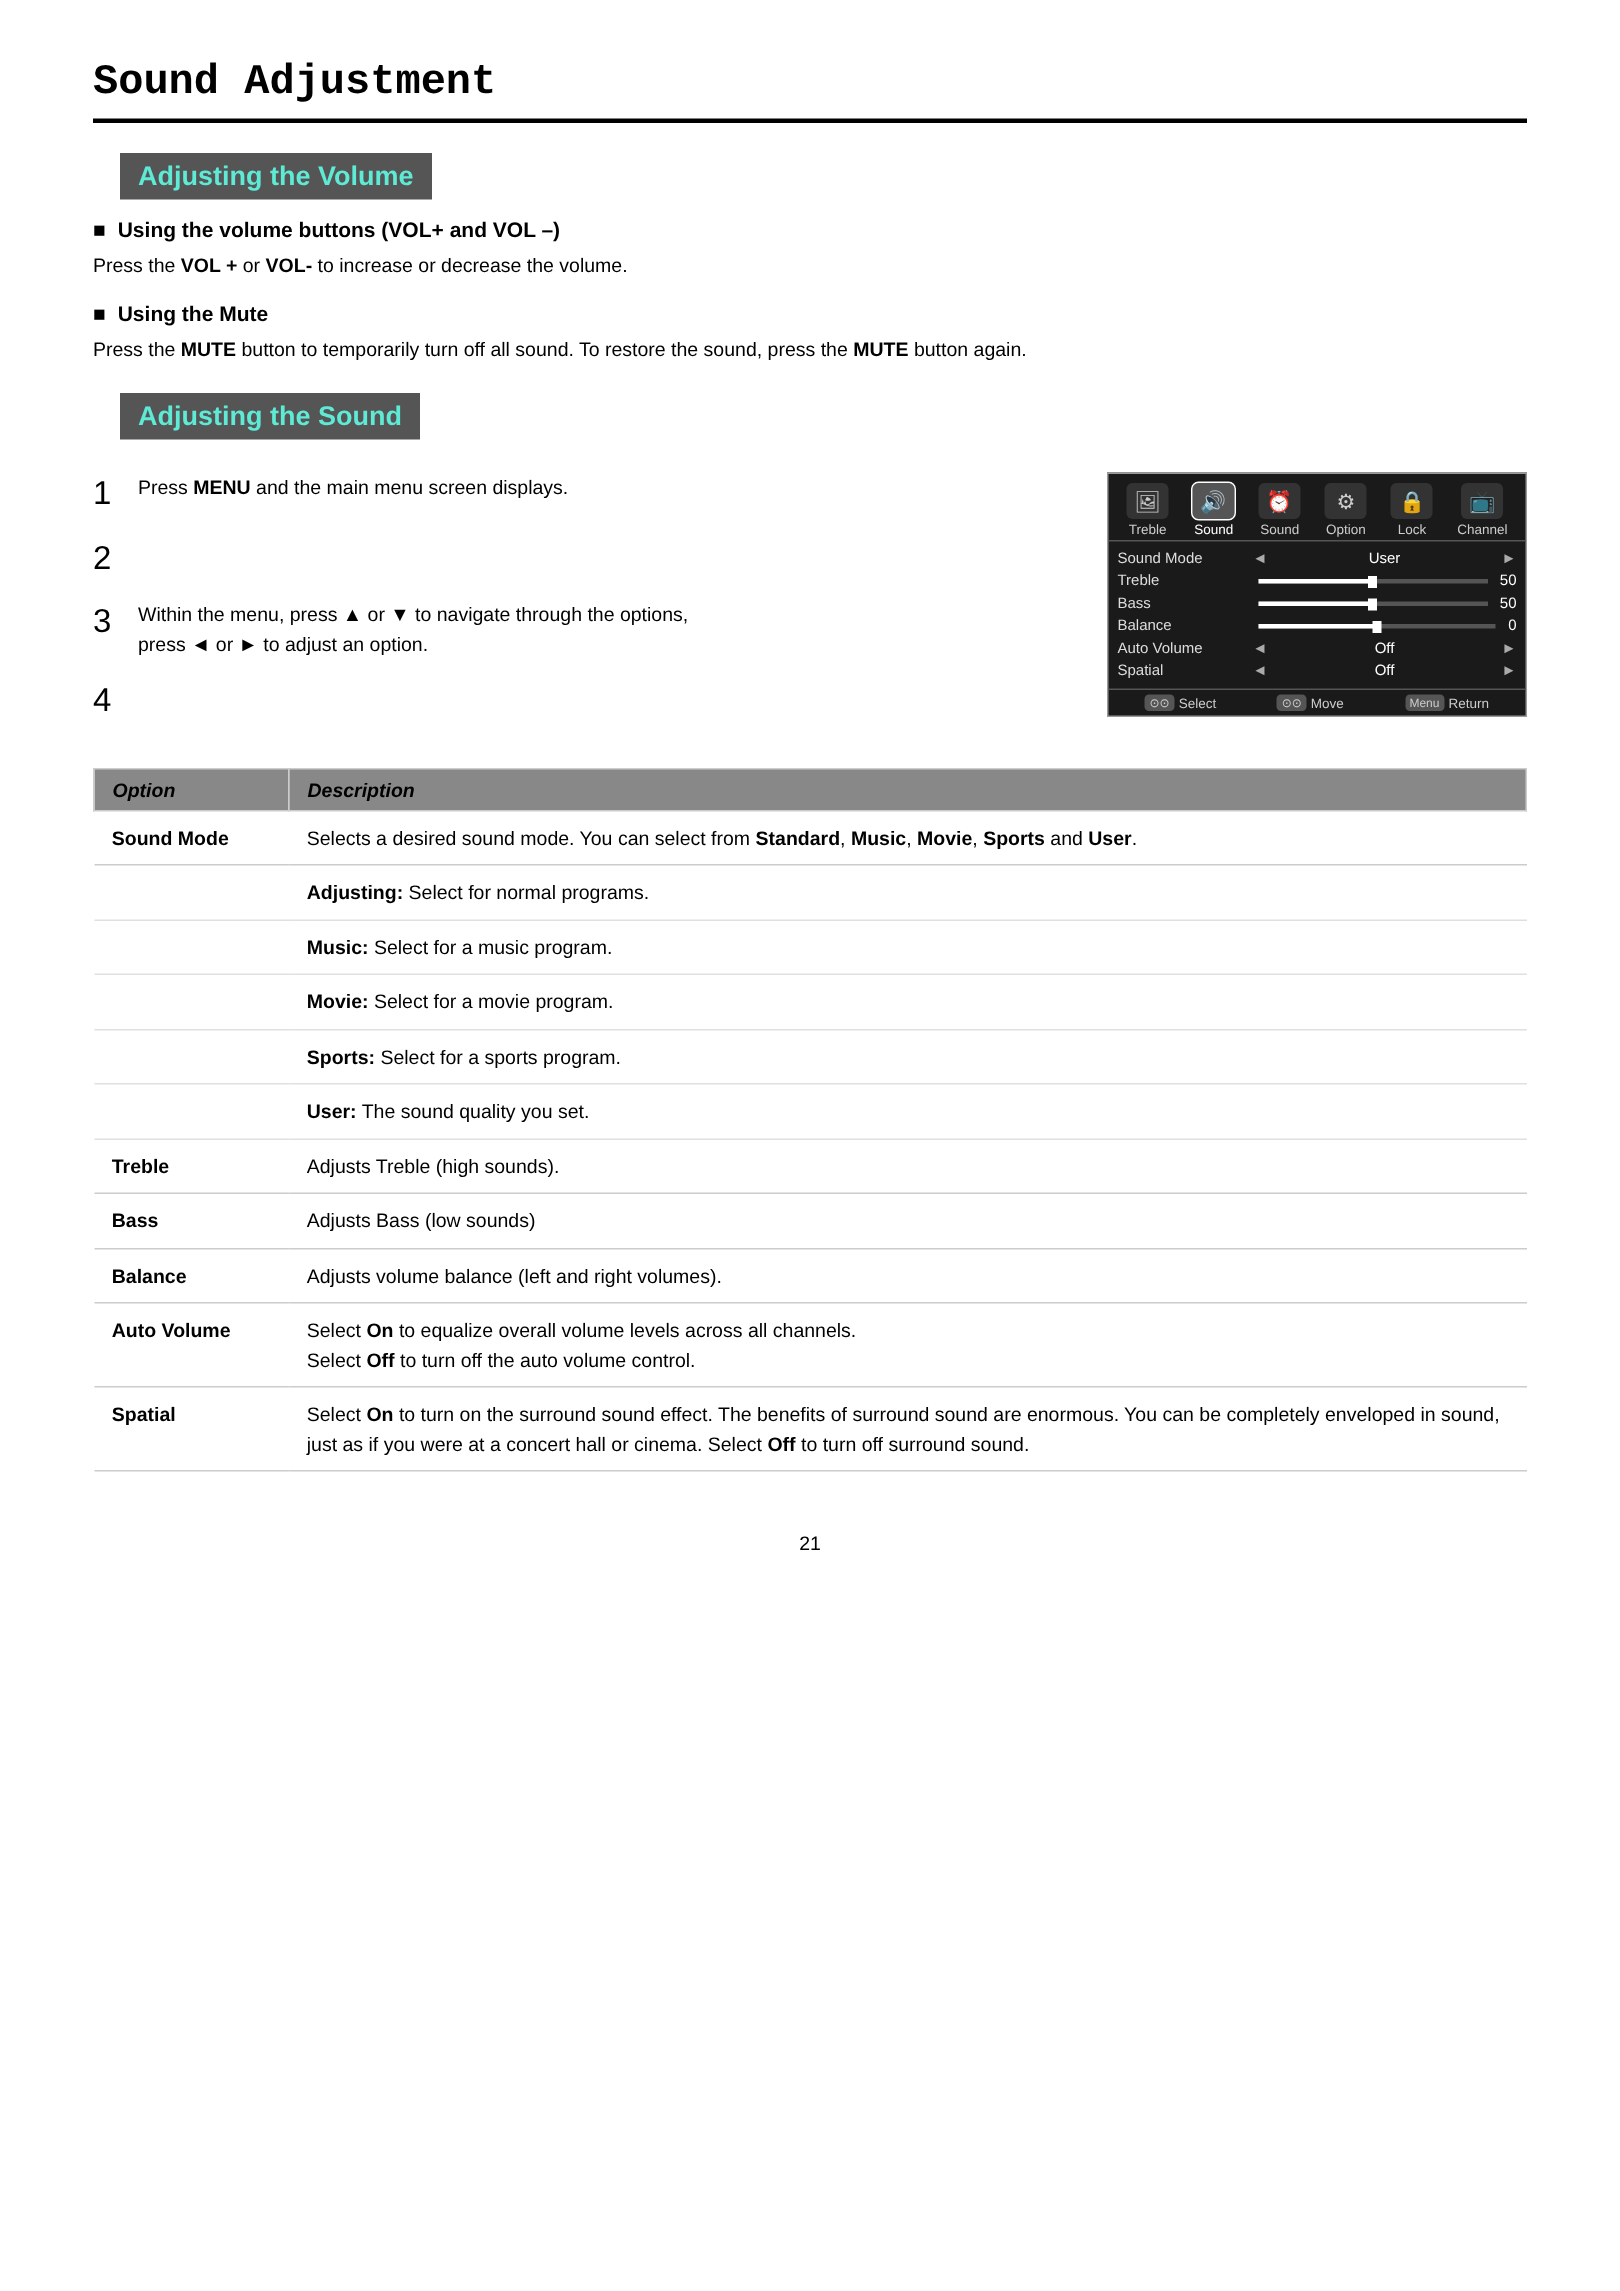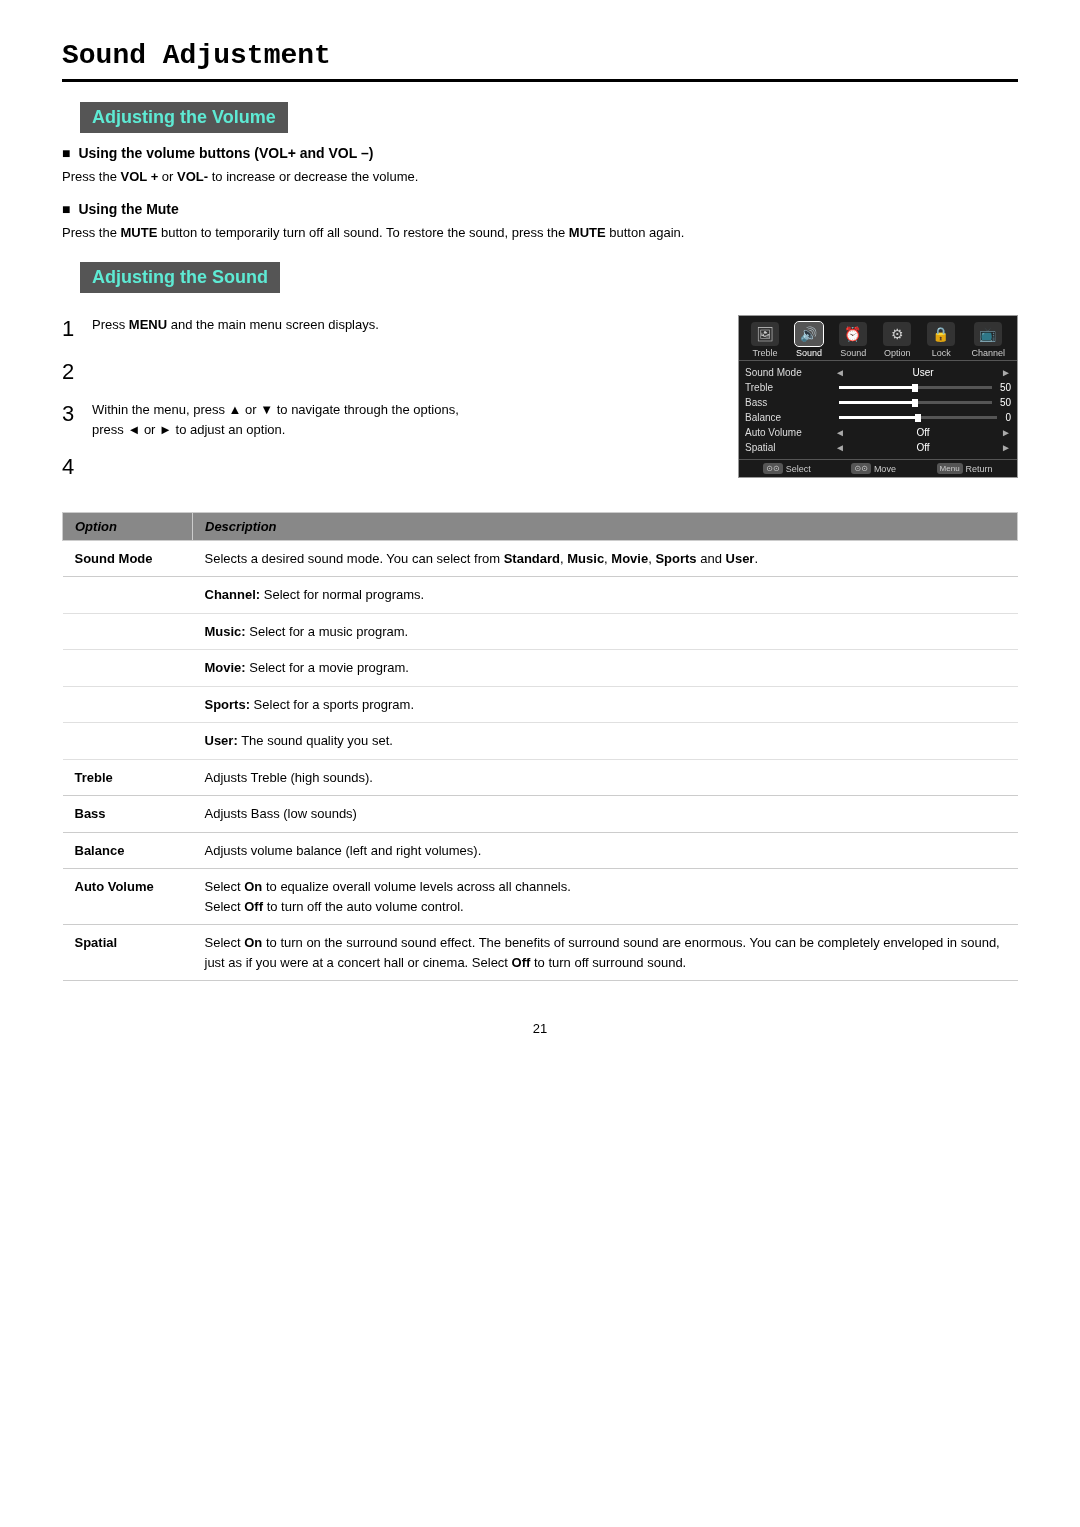--- a/index.html
+++ b/index.html
@@ -388,21 +388,21 @@
   <tbody>
 
     <tr>
       <td>Sound Mode</td>
       <td>
         Selects a desired sound mode.  You can select from <span class="b">Standard</span>, <span class="b">Music</span>, <span class="b">Movie</span>, <span class="b">Sports</span> and <span class="b">User</span>.
       </td>
     </tr>
     <tr class="sub-row">
       <td></td>
-      <td><span class="b">Channel:</span> Select for normal programs.</td>
+      <td><span class="b">Adjusting:</span> Select for normal programs.</td>
     </tr>
     <tr class="sub-row">
       <td></td>
       <td><span class="b">Music:</span> Select for a music program.</td>
     </tr>
     <tr class="sub-row">
       <td></td>
       <td><span class="b">Movie:</span> Select for a movie program.</td>
     </tr>
     <tr class="sub-row">

